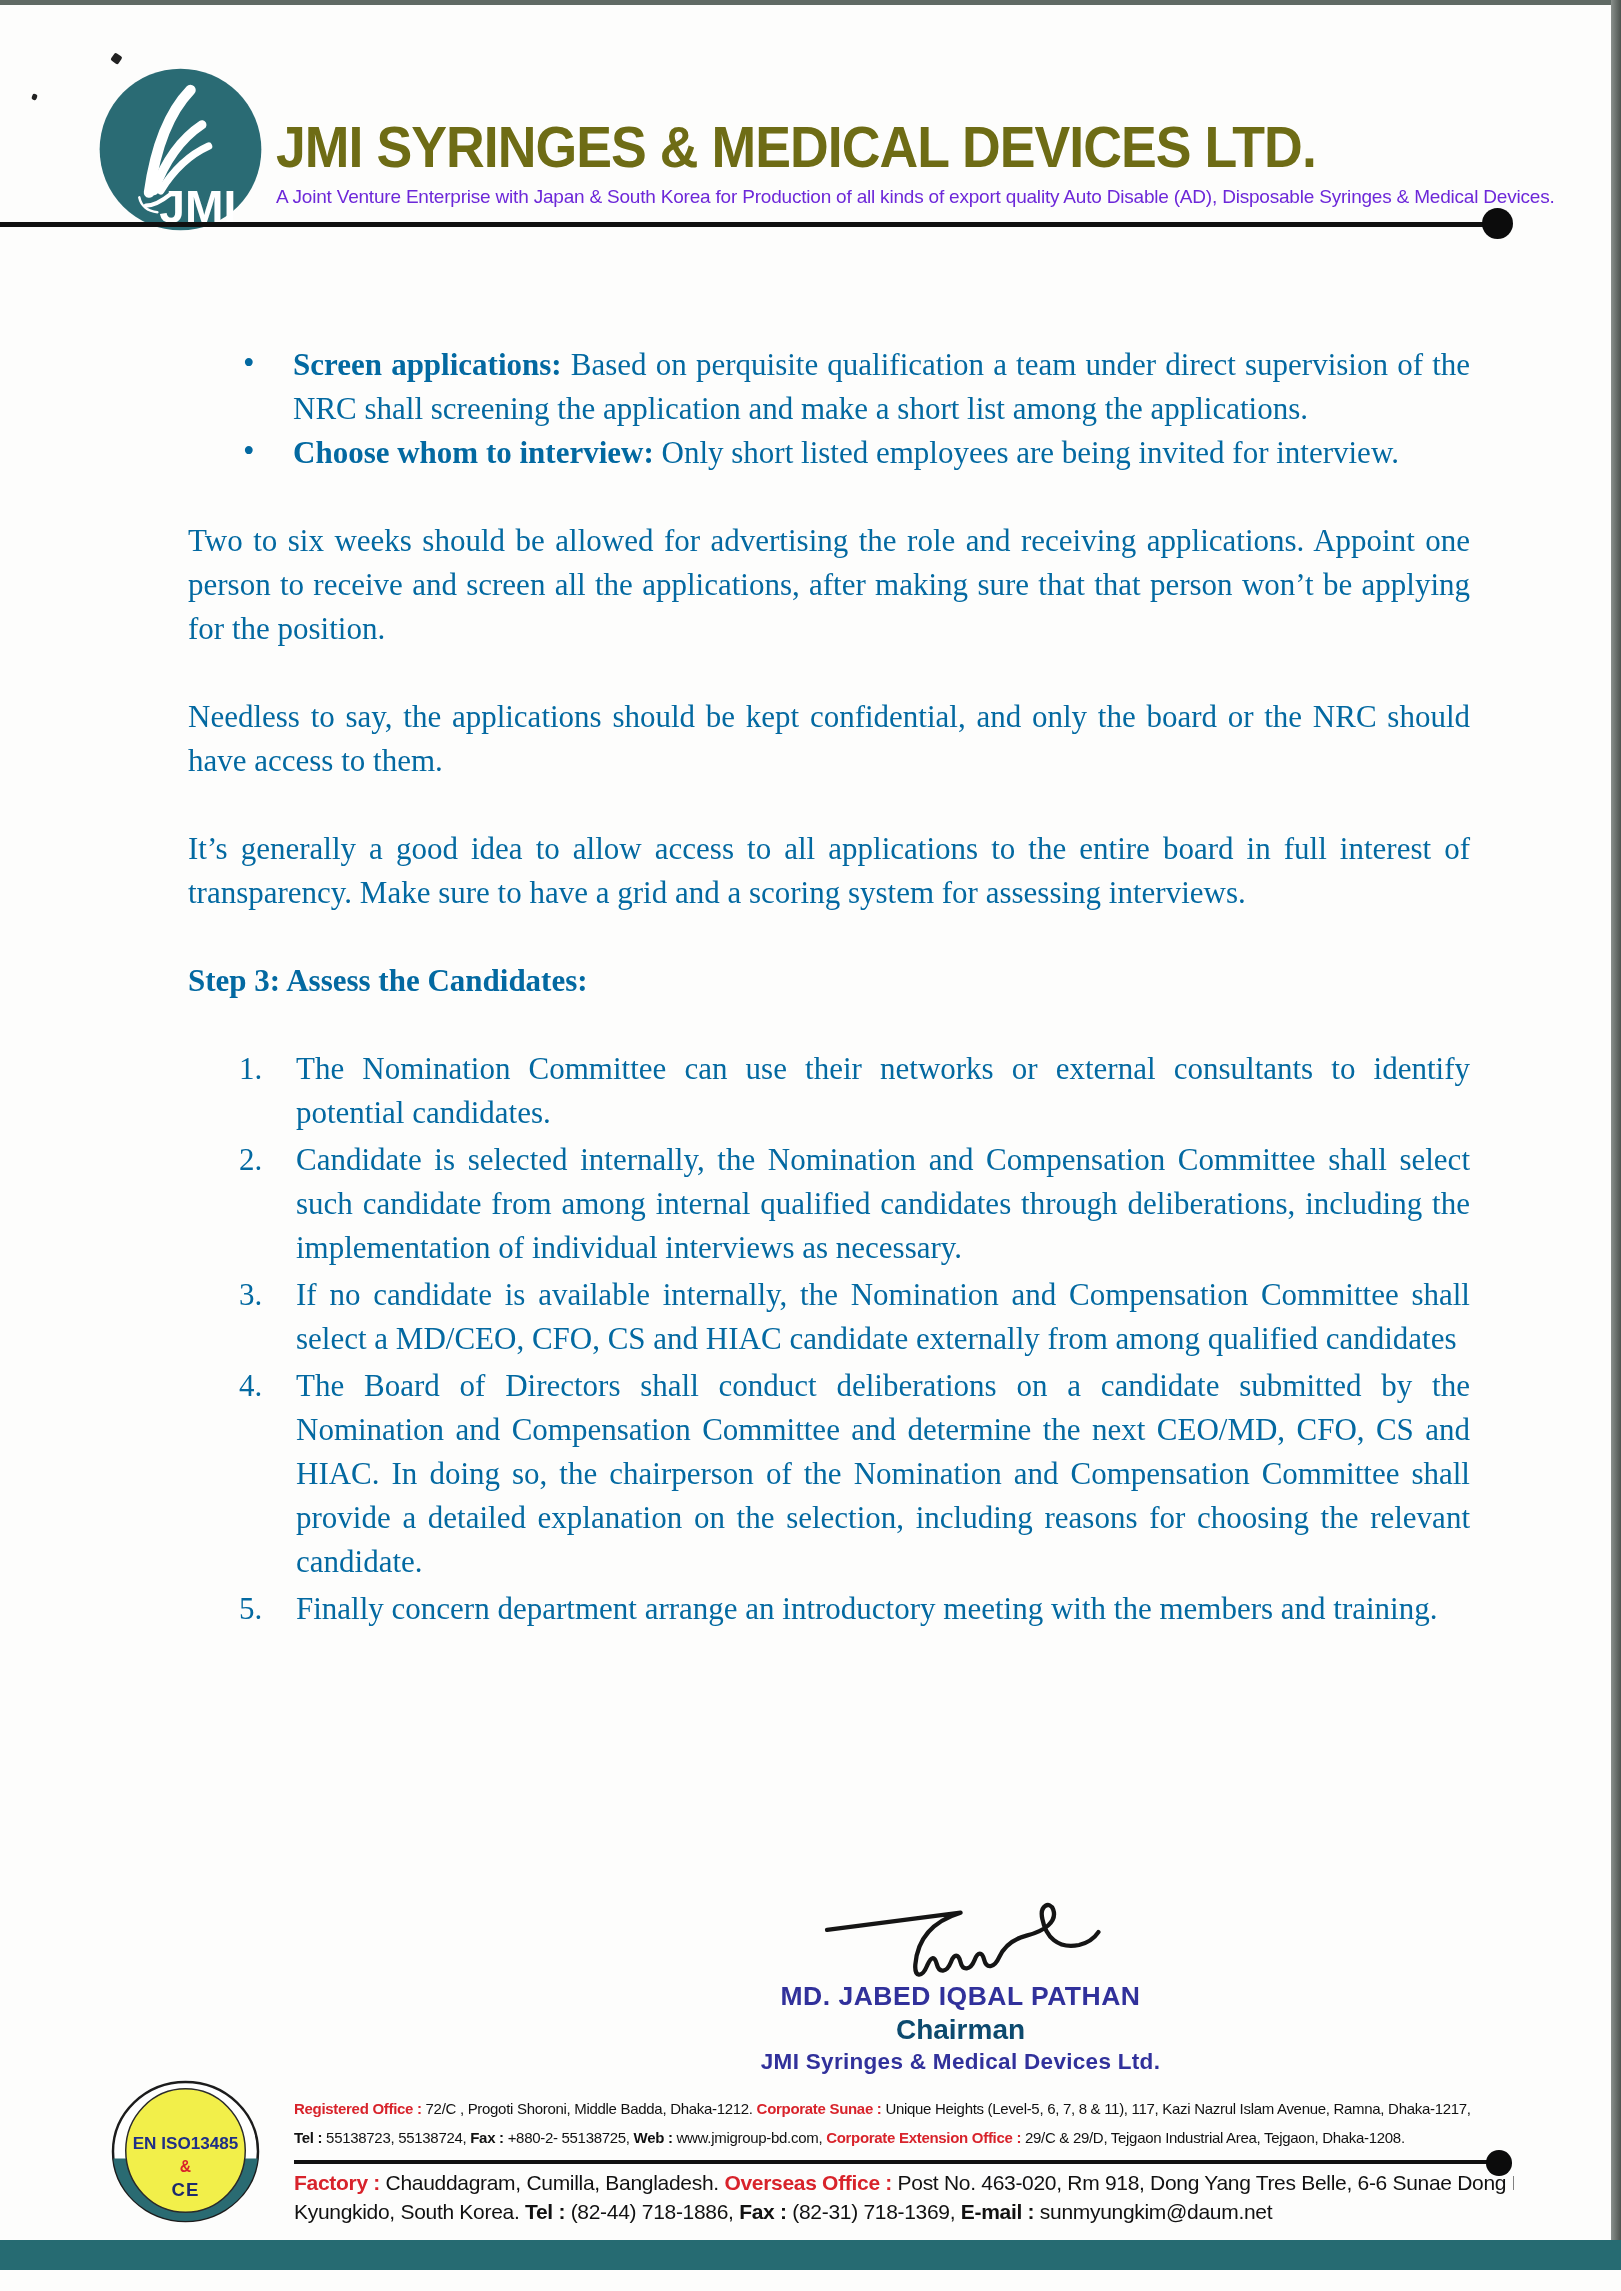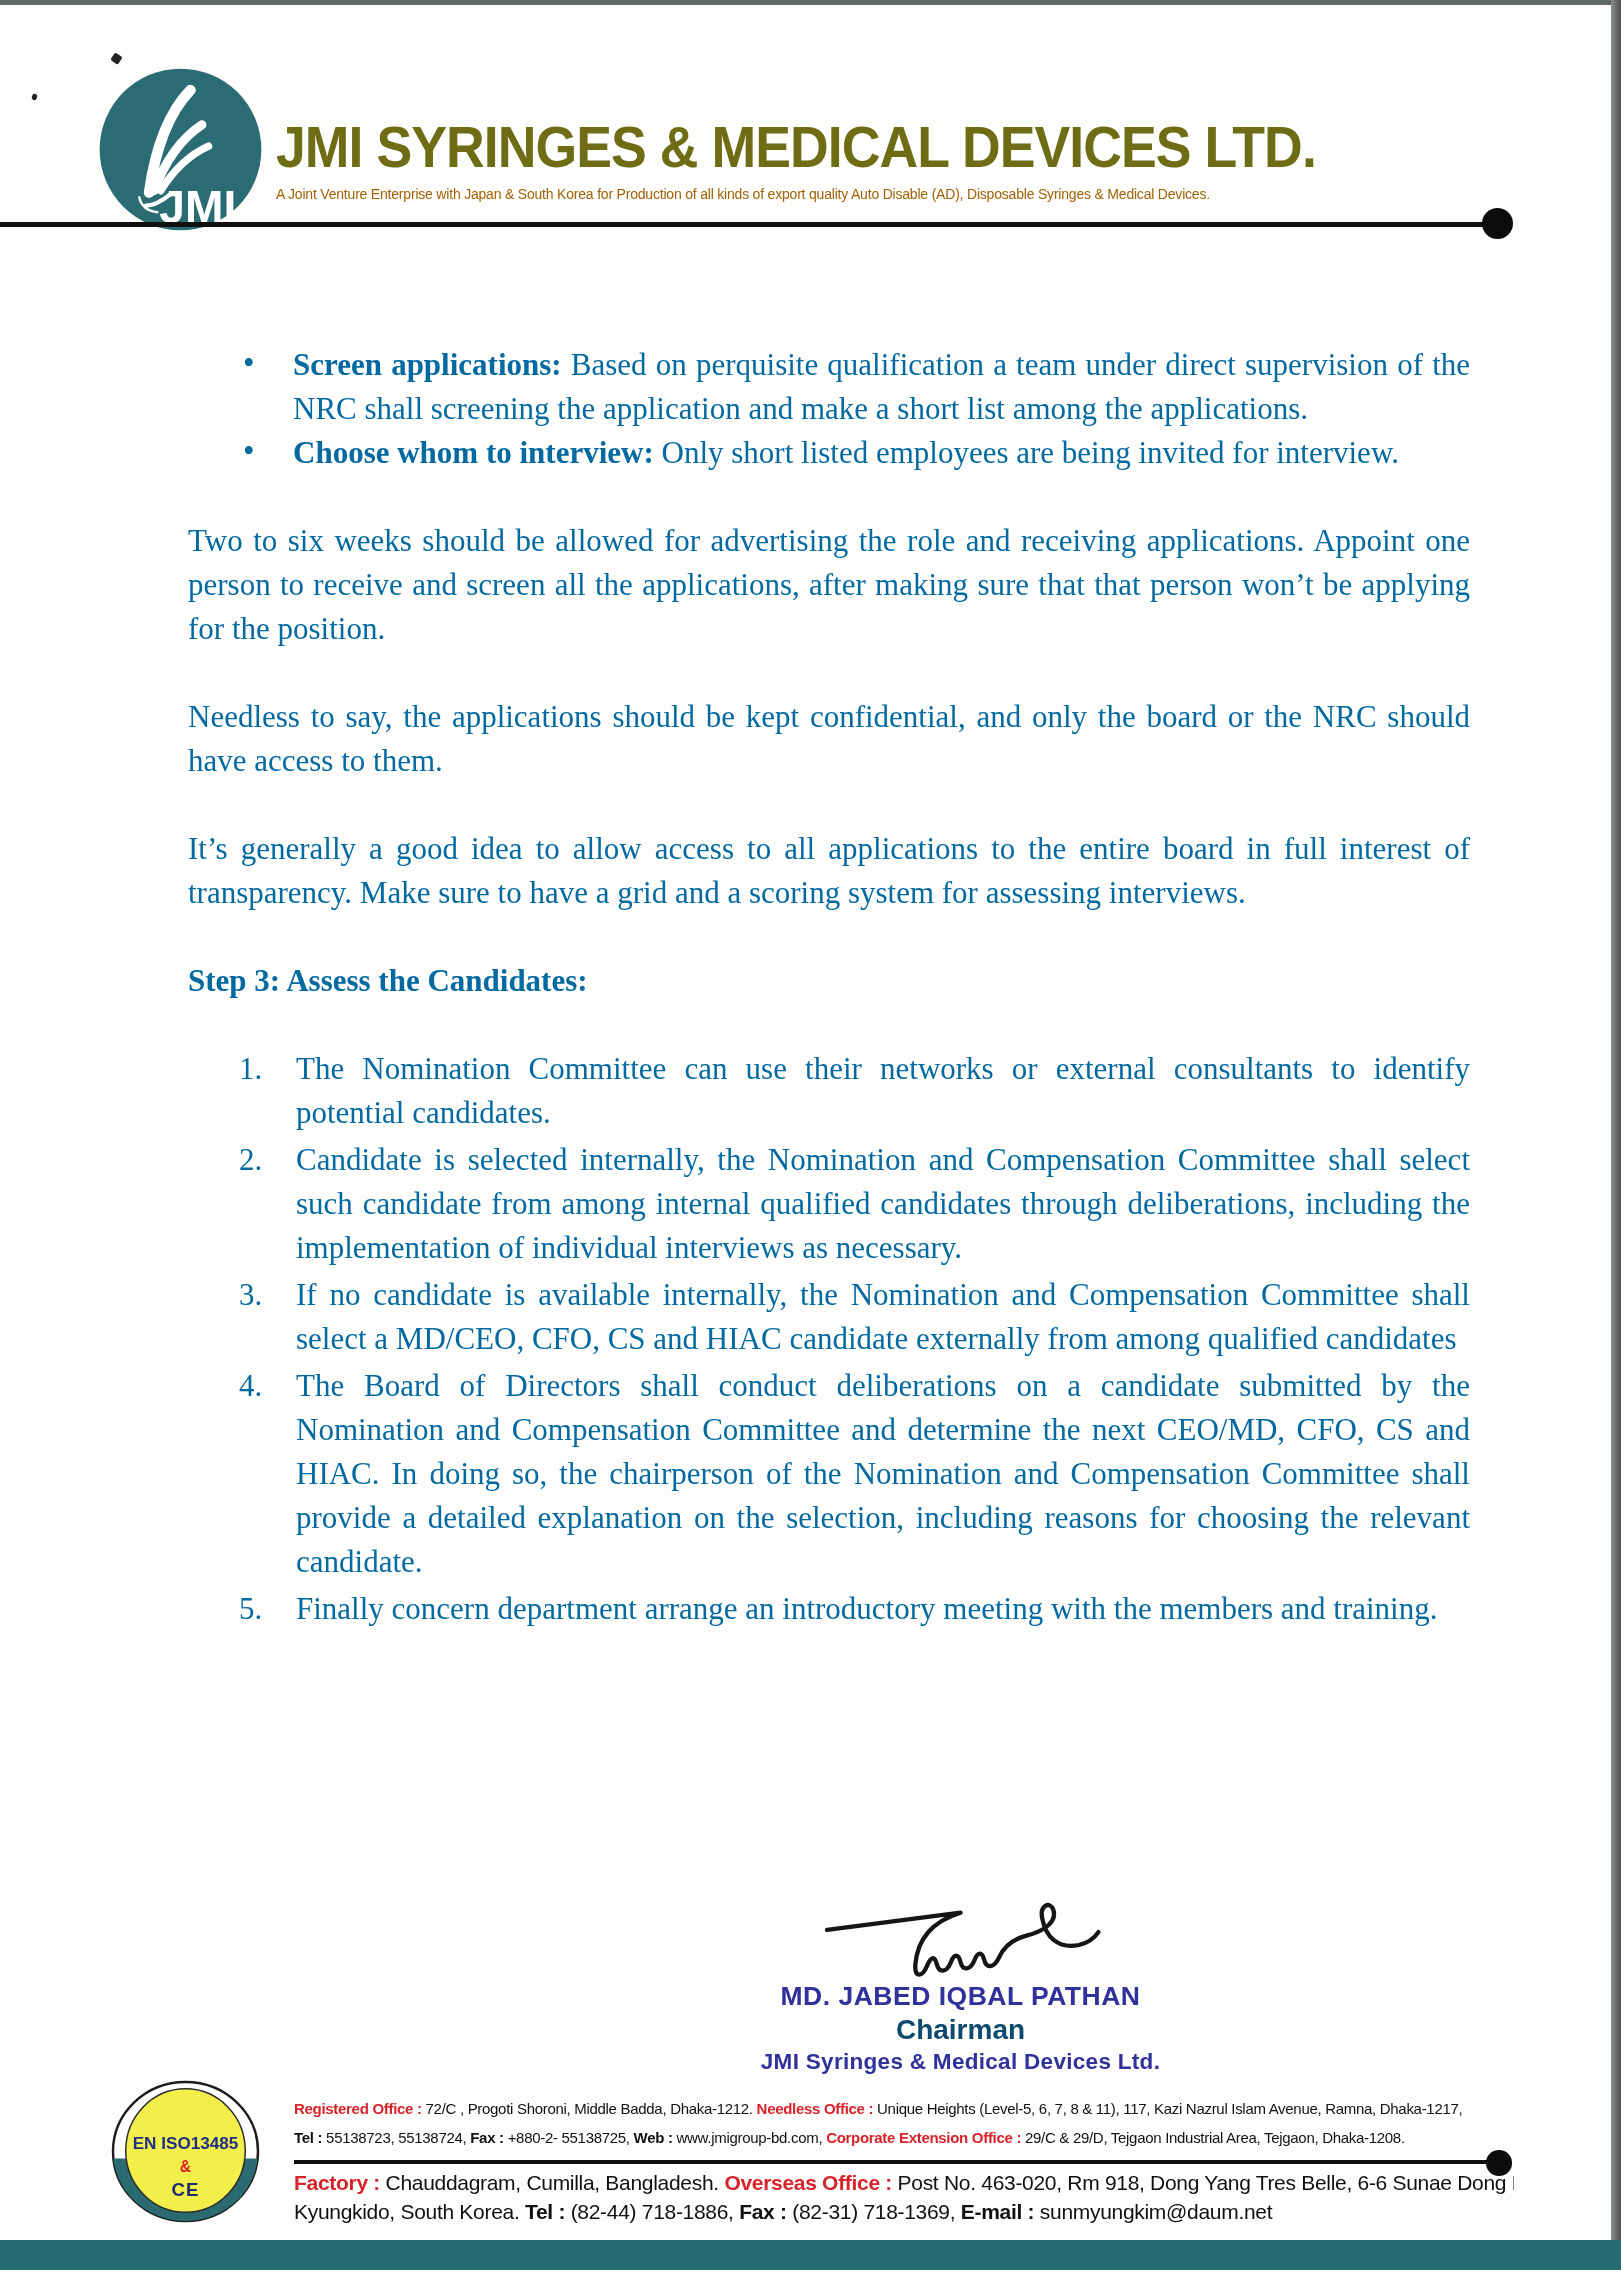--- a/index.html
+++ b/index.html
@@ -18,21 +18,21 @@
 
   
   #logo { position:absolute; left:98px; top:67px; width:165px; height:165px; }
   #title-block { position:absolute; left:276px; top:114px; width:1215px; }
   #company-name {
     font-size:57px; font-weight:bold; letter-spacing:-1px; white-space:nowrap;
     color:#6e6c15; transform:scaleX(.94); transform-origin:left center;
     font-family:"Liberation Sans", sans-serif;
   }
   #tagline {
-    margin-top:5.9px; font-size:14px; letter-spacing:-0.2px; color:#a16207; white-space:nowrap;
+    margin-top:5.9px; font-size:19px; letter-spacing:-0.2px; color:#6d28d9; white-space:nowrap;
   }
   #header-rule { position:absolute; left:0; top:222px; width:1486px; height:4.9px; background:#101010; }
   #header-dot { position:absolute; left:1482px; top:208px; width:31px; height:31px; border-radius:50%; background:#0c0c0c; }
 
   
   #body-text {
     position:absolute; left:188px; top:343px; width:1282px;
     font-family:"Liberation Serif", serif; font-size:31px; line-height:44px;
     text-align:justify; color:#0369a1;
   }
@@ -137,21 +137,21 @@
     <ellipse cx="77" cy="73" rx="74" ry="71" fill="#ffffff" stroke="#1c1c1c" stroke-width="2.5"></ellipse>
     <ellipse cx="77" cy="73" rx="74" ry="71" fill="#2a6b72" clip-path="url(#lowerHalf)"></ellipse>
     <ellipse cx="77" cy="72" rx="61" ry="63" fill="#f2ef4a" stroke="#2a2a2a" stroke-width="1.5"></ellipse>
     <text x="77" y="70" text-anchor="middle" font-family="Liberation Sans, sans-serif" font-size="17.5" font-weight="bold" fill="#1f2f86">EN ISO13485</text>
     <text x="77" y="94" text-anchor="middle" font-family="Liberation Sans, sans-serif" font-size="16" font-weight="bold" fill="#d8232b">&amp;</text>
     <text x="77" y="118" text-anchor="middle" font-family="Liberation Sans, sans-serif" font-size="19" font-weight="bold" letter-spacing="1" fill="#1c2a6e">CE</text>
   </svg>
 
   <div id="footer-block1">
     <div class="footer-line">
-      <span class="fl-red">Registered Office : </span><span>72/C , Progoti Shoroni, Middle Badda, Dhaka-1212.  </span><span class="fl-red">Needless Office : </span><span>Unique Heights (Level-5, 6, 7, 8 &amp; 11), 117, Kazi Nazrul Islam Avenue, Ramna, Dhaka-1217,</span>
+      <span class="fl-red">Registered Office : </span><span>72/C , Progoti Shoroni, Middle Badda, Dhaka-1212.  </span><span class="fl-red">Corporate Sunae : </span><span>Unique Heights (Level-5, 6, 7, 8 &amp; 11), 117, Kazi Nazrul Islam Avenue, Ramna, Dhaka-1217,</span>
     </div>
     <div class="footer-line">
       <span class="fl-b">Tel : </span><span>55138723, 55138724, </span><span class="fl-b">Fax : </span><span>+880-2- 55138725, </span><span class="fl-b">Web : </span><span>www.jmigroup-bd.com,  </span><span class="fl-red">Corporate Extension Office : </span><span>29/C &amp; 29/D, Tejgaon Industrial Area, Tejgaon, Dhaka-1208.</span>
     </div>
   </div>
   <div id="footer-rule"></div>
   <div id="footer-dot"></div>
   <div id="footer-block2">
     <div class="footer-line">
       <span class="fl-red">Factory : </span><span>Chauddagram, Cumilla, Bangladesh.  </span><span class="fl-red">Overseas Office : </span><span>Post No. 463-020, Rm 918, Dong Yang Tres Belle, 6-6 Sunae Dong Bundang Ku Sungnam City,</span>

